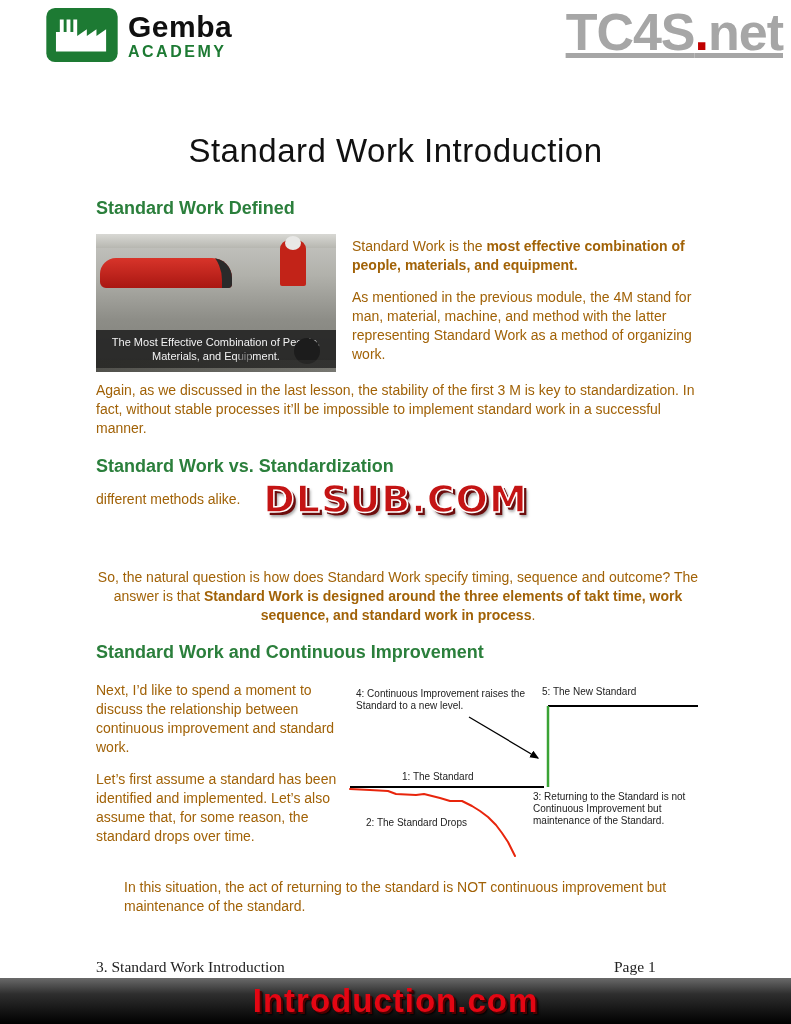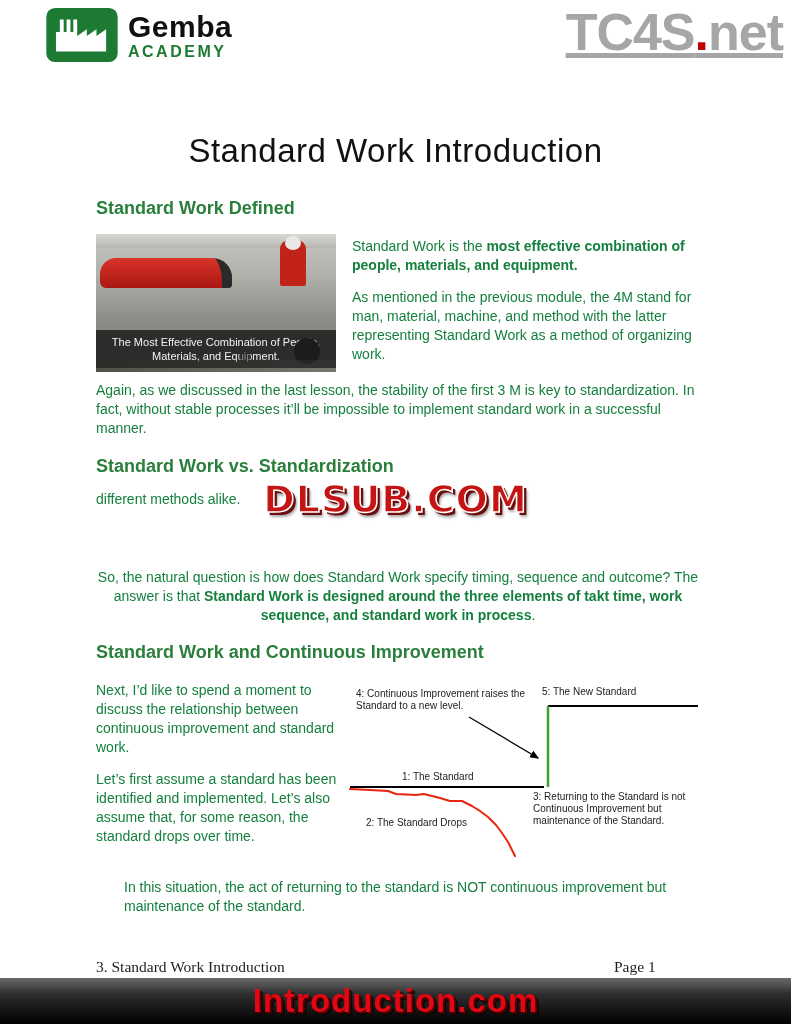--- a/index.html
+++ b/index.html
@@ -19,21 +19,21 @@
           color:#a6a6a6; letter-spacing:-1px;text-decoration:underline; }
   .tc4s-dot { color:#c00000; }
 
   
   .title { position:absolute; left:0; top:132px; width:100%; text-align:center;
            font-size:33px; font-weight:400; color:#111; letter-spacing:.5px; }
   .h-green { position:absolute; left:96px; color:#2b7f3c; font-size:18px; font-weight:bold; }
   .h1 { top:198px; } .h2 { top:456px; } .h3 { top:642px; }
 
   
-  .body-text { font-size:14px; line-height:19px; color:#15803d; }
+  .body-text { font-size:14px; line-height:19px; color:#a16207; }
   .right-col { position:absolute; left:352px; top:237px; width:346px; }
   .right-col p + p { margin-top:13px; }
   .para3 { position:absolute; left:96px; top:381px; width:604px; }
   .vs-para { position:absolute; left:96px; top:490px; width:602px; line-height:19.5px; }
   .vs-line { display:flex; justify-content:space-between; }
   .so-para { position:absolute; left:96px; top:568px; width:604px;text-align:center; }
   .ci-left { position:absolute; left:96px; top:681px; width:250px; }
   .ci-left p + p { margin-top:13px; }
   .final-para { position:absolute; left:96px; top:878px; width:604px;margin-left:28px; }
   b { font-weight:bold; }

